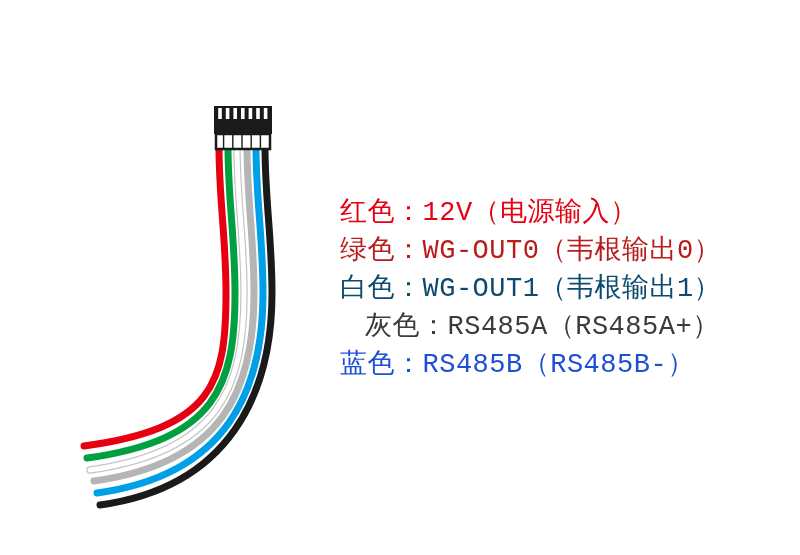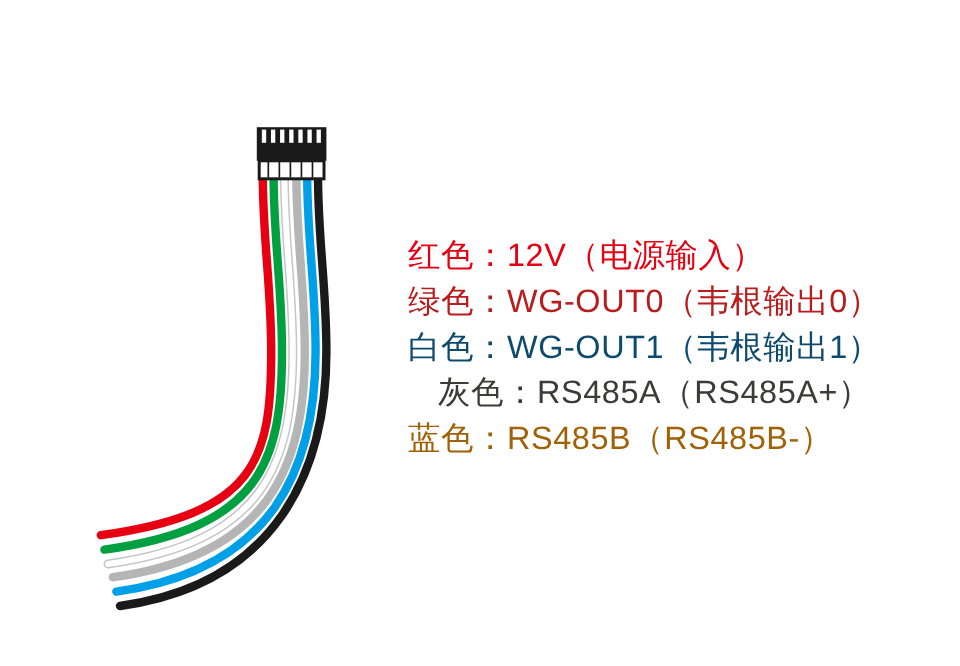--- a/index.html
+++ b/index.html
@@ -17,20 +17,21 @@
   }
   .diagram-svg {
     position: absolute;
     left: 0;
     top: 0;
   }
   .legend {
     position: absolute;
     left: 340px;
     top: 194px;
+    font-family: Liberation Mono, monospace;
   }
   .legend-row {
     height: 38px;
     line-height: 38px;
     font-size: 27px;
     white-space: nowrap;
     letter-spacing: 0.5px;
   }
 </style>
 </head>
@@ -78,18 +79,18 @@
     </div>
     <div class="legend-row" style="color: #b91c1c;">
       <span>绿色：</span><span>WG-OUT0（韦根输出0）</span>
     </div>
     <div class="legend-row" style="color: #0c4a6e;">
       <span>白色：</span><span>WG-OUT1（韦根输出1）</span>
     </div>
     <div class="legend-row" style="color: rgb(62, 58, 57); margin-left: 25px;">
       <span>灰色：</span><span>RS485A（RS485A+）</span>
     </div>
-    <div class="legend-row" style="color: #a16207;">
+    <div class="legend-row" style="color: #1d4ed8;">
       <span>蓝色：</span><span>RS485B（RS485B-）</span>
     </div>
   </div>
 
 </div>
 
 </body></html>

